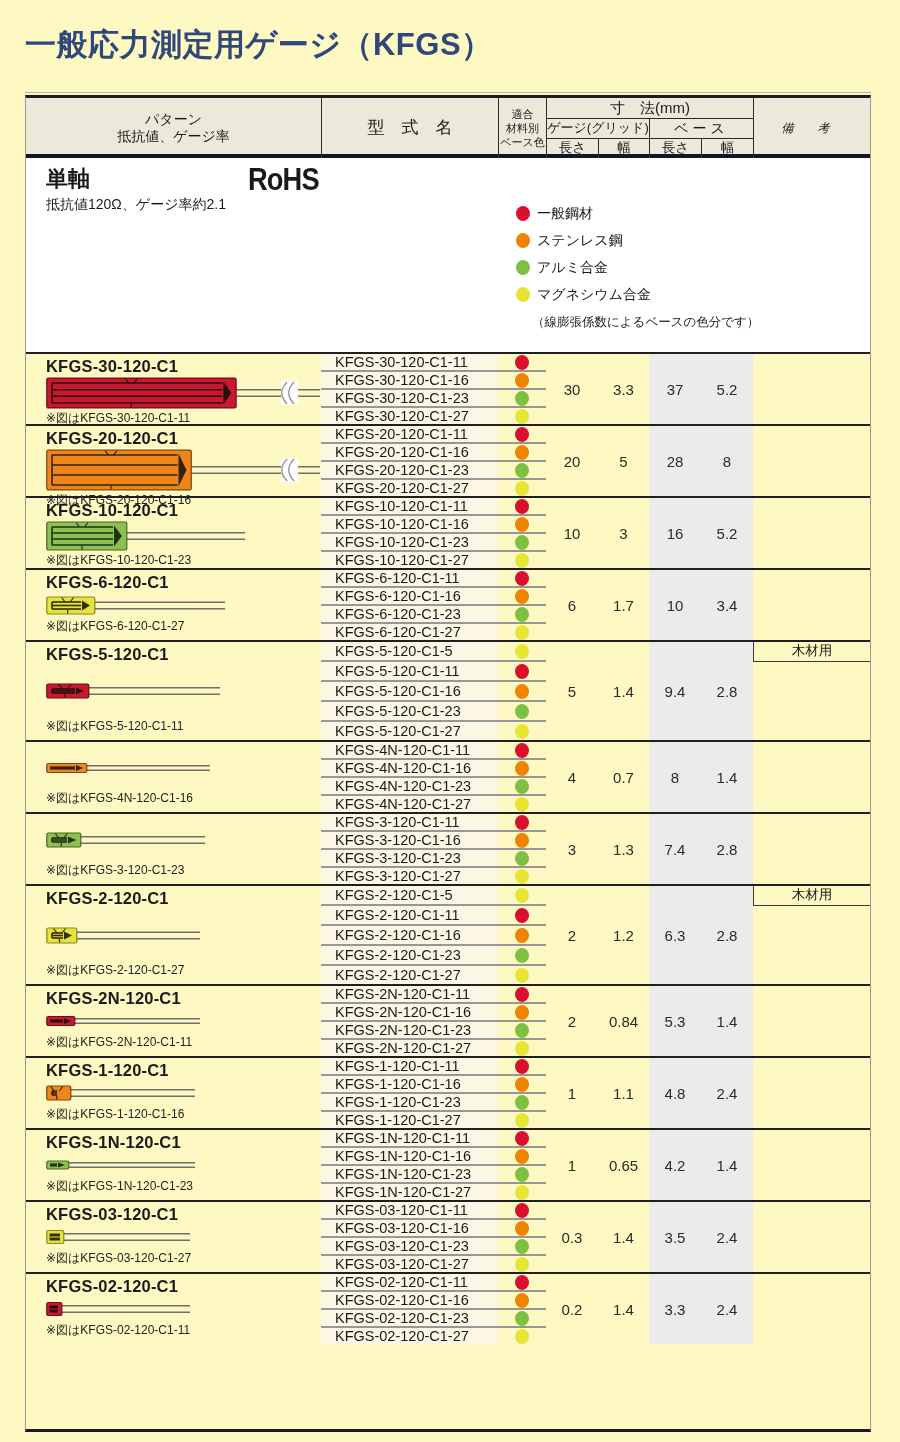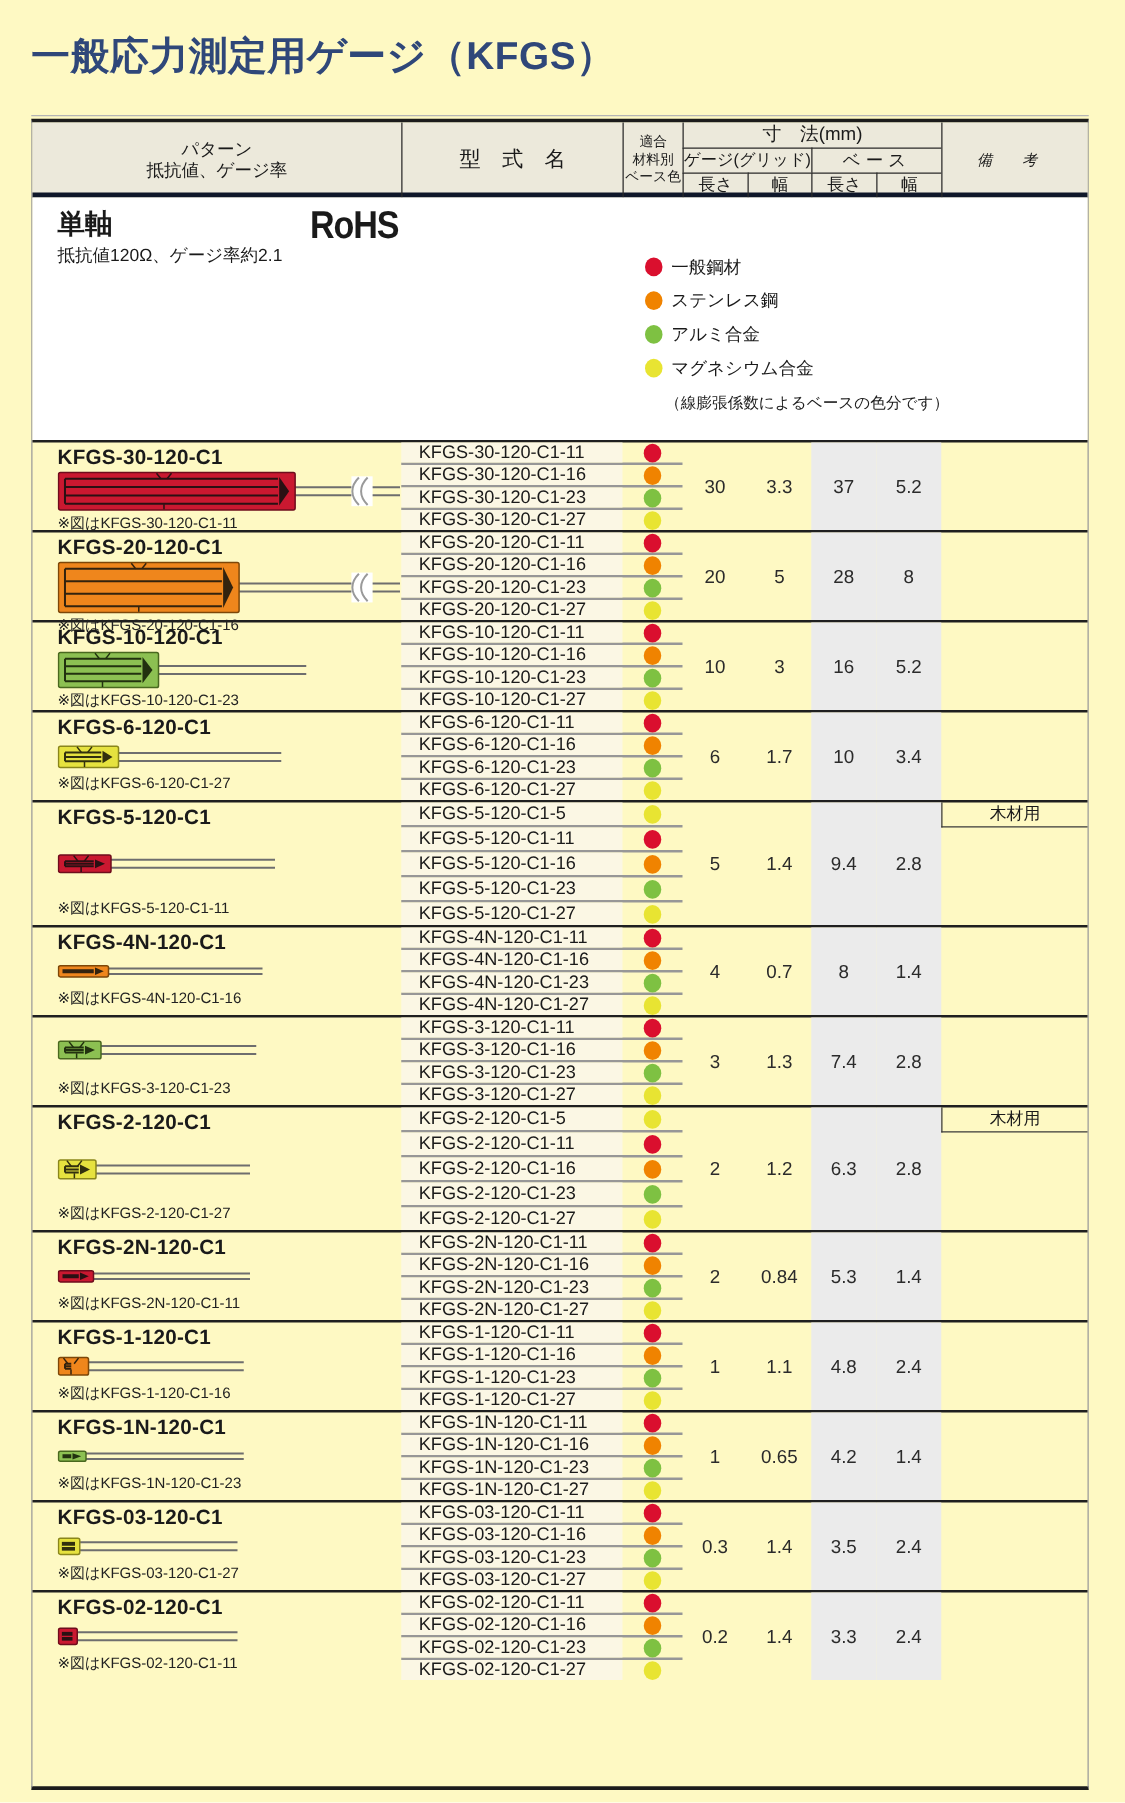--- a/index.html
+++ b/index.html
@@ -397,21 +397,20 @@
           <div class="cell-dim c-gl">5</div>
           <div class="cell-dim c-gw">1.4</div>
           <div class="cell-dim c-bl2">9.4</div>
           <div class="cell-dim c-bw2">2.8</div>
           <div class="cell-remark">
             <div class="remark-box">木材用</div>
           </div>
         </div>
         <div class="group h4">
           <div class="cell-pattern">
-            <div class="g-name">KFGS-4N-120-C1</div>
             <div class="g-imgwrap">
               <svg width="165" height="18" viewBox="0 0 165 18">
                 <line x1="34" y1="6.8" x2="164" y2="6.8" stroke="#6e6e6e" stroke-width="1.6"></line>
                 <line x1="34" y1="11.2" x2="164" y2="11.2" stroke="#6e6e6e" stroke-width="1.6"></line>
                 <rect x="0.8" y="4.5" width="40" height="9" rx="1.5" fill="#ef861c" stroke="#7d4708" stroke-width="1.2"></rect>
                 <rect x="4" y="7.4" width="25" height="3.2" fill="#33230e"></rect>
                 <polygon points="30,6 37,9 30,12" fill="#33230e"></polygon>
               </svg>
             </div>
             <div class="g-caption">※図はKFGS-4N-120-C1-16</div>

